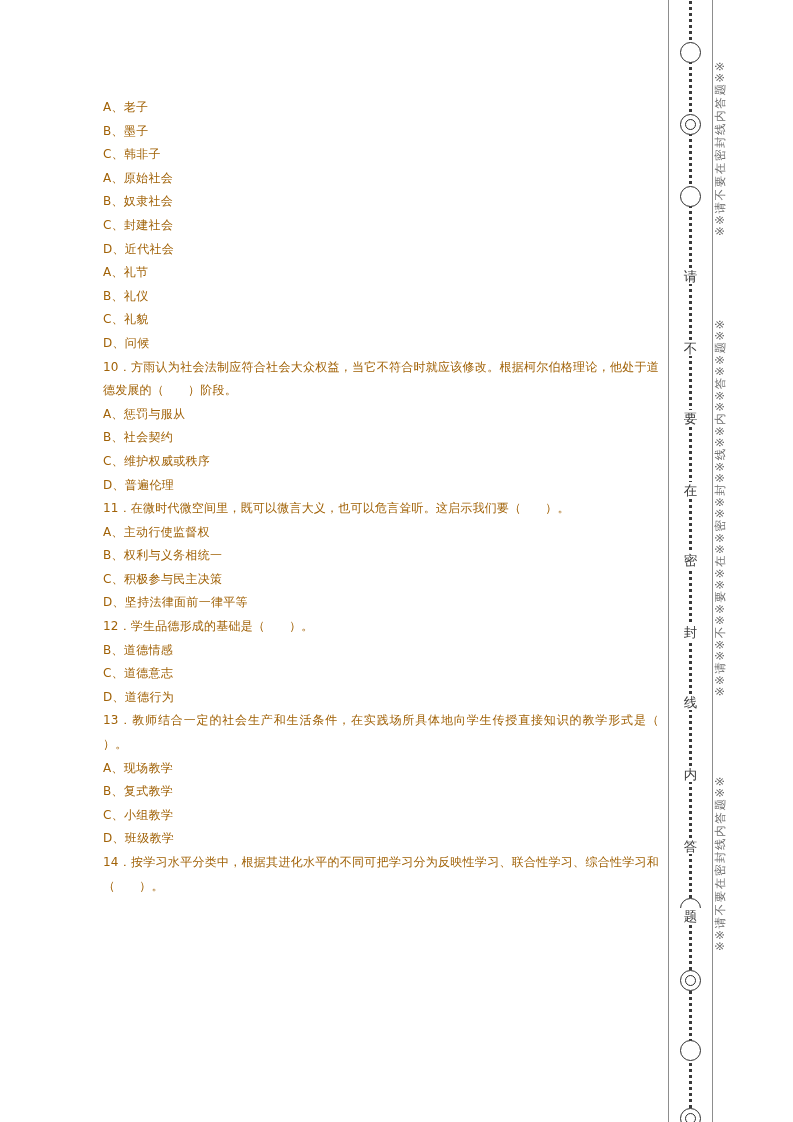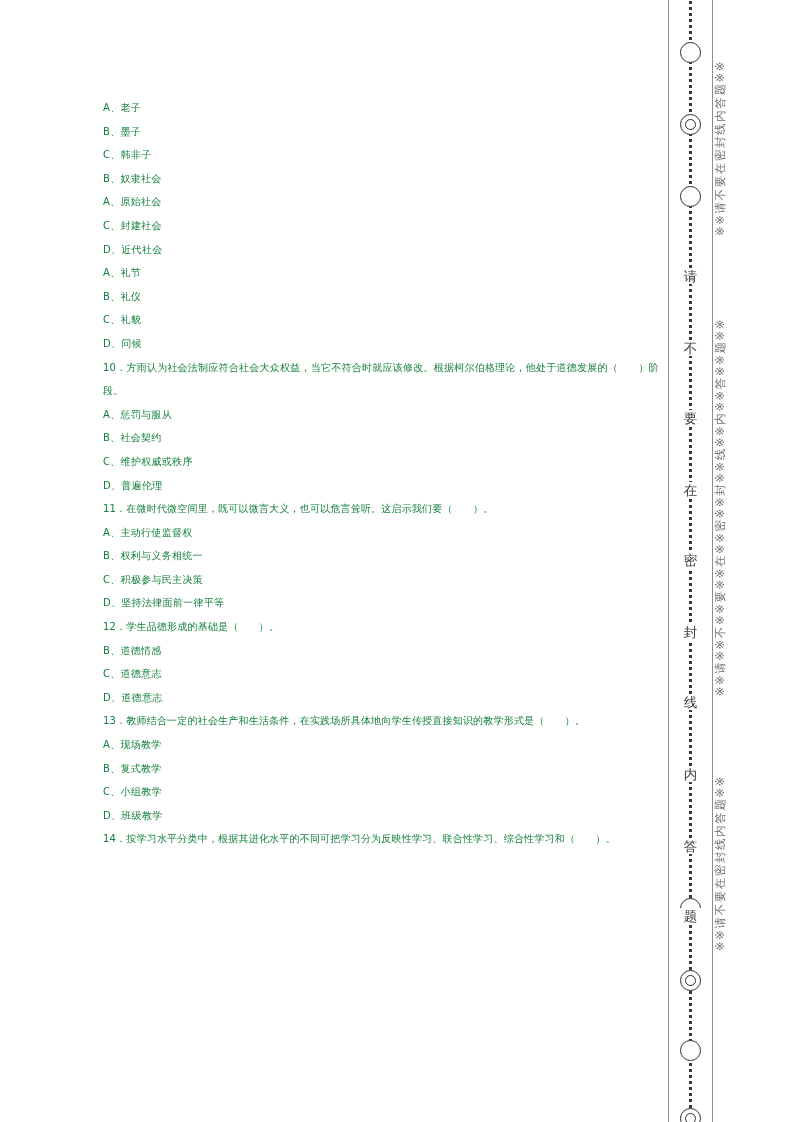--- a/index.html
+++ b/index.html
@@ -24,24 +24,24 @@
 
   
   .content {
     position: absolute;
     left: 103px;
     top: 96px;
     width: 556px;
   }
 
   .qline {
-    font-size: 10px;
+    font-size: 12px;
     line-height: 23.6px;
     letter-spacing: 0.2px;
-    color: #15803d;
+    color: #a16207;
     text-align: justify;
     text-justify: inter-ideograph;
     white-space: pre-wrap;
     margin: 0;
   }
 
   .qline.stem {
     text-indent: 0;
   }
 
@@ -141,42 +141,42 @@
 </style>
 </head>
 <body>
 
 <div class="page">
 
   <div class="content" id="content">
       <p class="qline option">A、老子</p>
       <p class="qline option">B、墨子</p>
       <p class="qline option">C、韩非子</p>
+      <p class="qline option">A、原始社会</p>
       <p class="qline option">B、奴隶社会</p>
-      <p class="qline option">A、原始社会</p>
       <p class="qline option">C、封建社会</p>
       <p class="qline option">D、近代社会</p>
       <p class="qline option">A、礼节</p>
       <p class="qline option">B、礼仪</p>
       <p class="qline option">C、礼貌</p>
       <p class="qline option">D、问候</p>
       <p class="qline stem">10．方雨认为社会法制应符合社会大众权益，当它不符合时就应该修改。根据柯尔伯格理论，他处于道德发展的（      ）阶段。</p>
       <p class="qline option">A、惩罚与服从</p>
       <p class="qline option">B、社会契约</p>
       <p class="qline option">C、维护权威或秩序</p>
       <p class="qline option">D、普遍伦理</p>
       <p class="qline stem">11．在微时代微空间里，既可以微言大义，也可以危言耸听。这启示我们要（      ）。</p>
       <p class="qline option">A、主动行使监督权</p>
       <p class="qline option">B、权利与义务相统一</p>
       <p class="qline option">C、积极参与民主决策</p>
       <p class="qline option">D、坚持法律面前一律平等</p>
       <p class="qline stem">12．学生品德形成的基础是（      ）。</p>
       <p class="qline option">B、道德情感</p>
       <p class="qline option">C、道德意志</p>
-      <p class="qline option">D、道德意志</p>
+      <p class="qline option">D、道德行为</p>
       <p class="qline stem">13．教师结合一定的社会生产和生活条件，在实践场所具体地向学生传授直接知识的教学形式是（      ）。</p>
       <p class="qline option">A、现场教学</p>
       <p class="qline option">B、复式教学</p>
       <p class="qline option">C、小组教学</p>
       <p class="qline option">D、班级教学</p>
       <p class="qline stem">14．按学习水平分类中，根据其进化水平的不同可把学习分为反映性学习、联合性学习、综合性学习和（      ）。</p>
     </div>
 
   <div class="seal-strip">
     <div class="seal-dots"></div>

